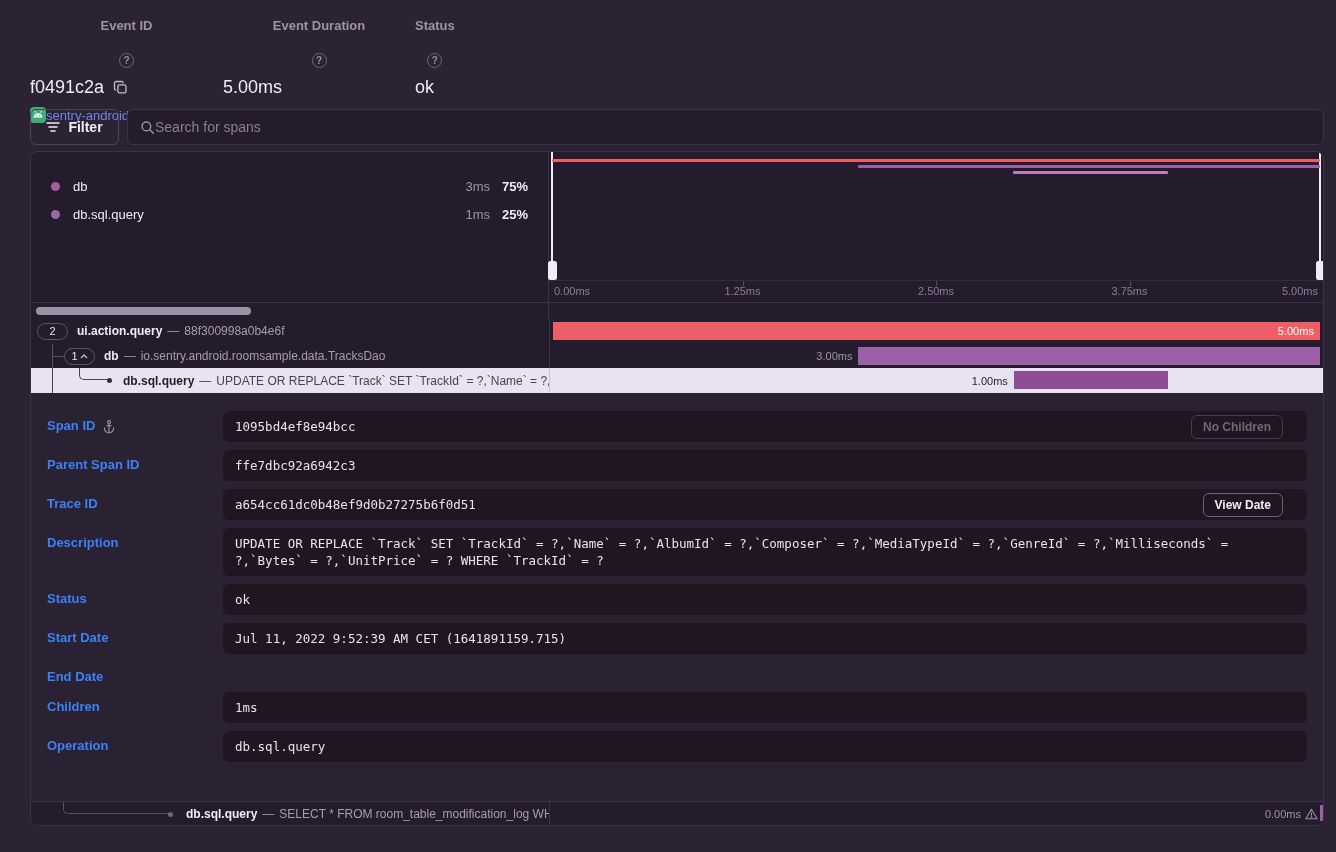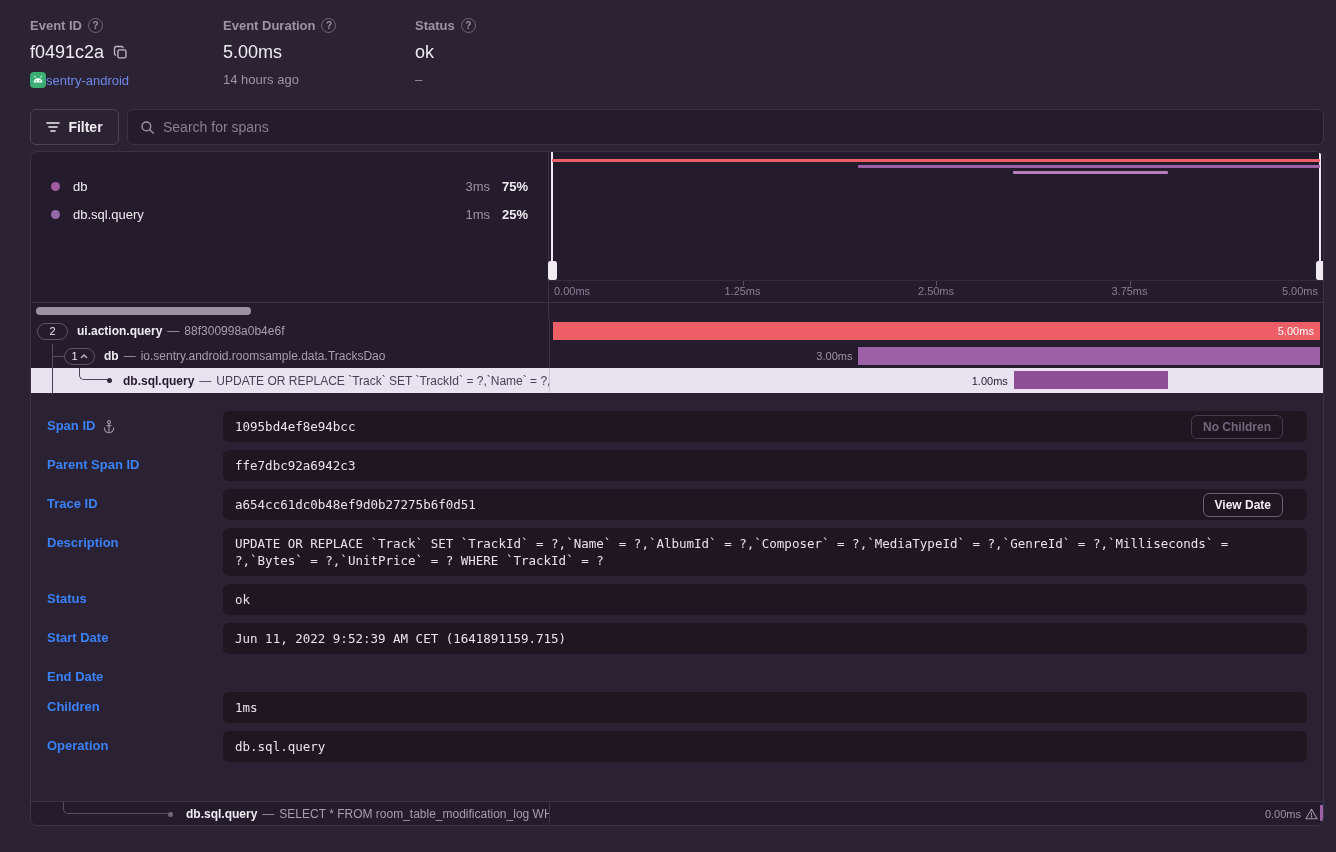--- a/index.html
+++ b/index.html
@@ -9,35 +9,35 @@
   }
   *{box-sizing:border-box; margin:0; padding:0;}
   html,body{width:1336px; height:852px; overflow:hidden;}
   body{background:var(--bg); font-family:"Liberation Sans","DejaVu Sans",sans-serif; color:var(--txt);}
   .mono{font-family:"DejaVu Sans Mono","Liberation Mono",monospace;}
   .content{margin:0 12px 0 30px;}
 
   
   .evt-header{display:flex; padding-top:18px; height:103px;}
   .evt-col1{width:193px;} .evt-col2{width:192px;}
-  .evt-label-row{display:flex; align-items:center; gap:6px; color:var(--txt2); font-size:13px; font-weight:700;}
+  .evt-label-row{display:flex; align-items:center; gap:20px; color:var(--txt2); font-size:13px; font-weight:700;flex-direction:column;}
   .help{width:15px; height:15px; border:1px solid #6F6579; border-radius:50%; color:#9a90a4; font-size:10px;
         display:inline-flex; align-items:center; justify-content:center; font-weight:700;}
   .evt-value-row{margin-top:9px; font-size:18px; color:var(--txt); display:flex; align-items:center; gap:9px;}
   .evt-sub-row{margin-top:9px; font-size:13px; color:var(--txt2); display:flex; align-items:center; gap:0;}
   .proj-link{color:var(--link); text-decoration:none; cursor:pointer;}
   .icon-btn{display:inline-flex; cursor:pointer;}
 
   
   .toolbar{display:flex; gap:8px; margin-top:6px;}
   .filter-btn{width:89px; height:36px; background:transparent; border:1px solid var(--border2); border-radius:6px;
       color:var(--txt); font-size:14px; font-weight:700; display:flex; align-items:center; justify-content:center; gap:8px; cursor:pointer;
       font-family:inherit;}
   .search{flex:1; height:36px; background:#241B2C; border:1px solid var(--border); border-radius:6px;
-      display:flex; align-items:center; padding:0 12px; gap:8px;}
+      display:flex; align-items:center; padding:0 12px; gap:0;}
   .search input{flex:1; background:transparent; border:none; outline:none; color:var(--txt);
       font-size:14px; font-family:inherit;}
   .search input::placeholder{color:var(--txt3);}
 
   
   .panel{margin-top:6px; height:675px; background:var(--panel); border:1px solid var(--border); border-radius:8px; overflow:hidden;
       display:flex; flex-direction:column;}
   .name-col-w{width:518px; flex:none;}
 
   
@@ -330,21 +330,21 @@
         <div class="dt-row">
           <div class="dt-label">
             <span>Status</span>
           </div>
           <div class="dt-value mono"><span>ok</span></div>
         </div>
         <div class="dt-row">
           <div class="dt-label">
             <span>Start Date</span>
           </div>
-          <div class="dt-value mono"><span>Jun 11, 2022 9:52:39 AM CET (1641891159.715)</span></div>
+          <div class="dt-value mono"><span>Jul 11, 2022 9:52:39 AM CET (1641891159.715)</span></div>
         </div>
         <div class="dt-row">
           <div class="dt-label">
             <span>End Date</span>
           </div>
         </div>
         <div class="dt-row">
           <div class="dt-label">
             <span>Children</span>
           </div>

